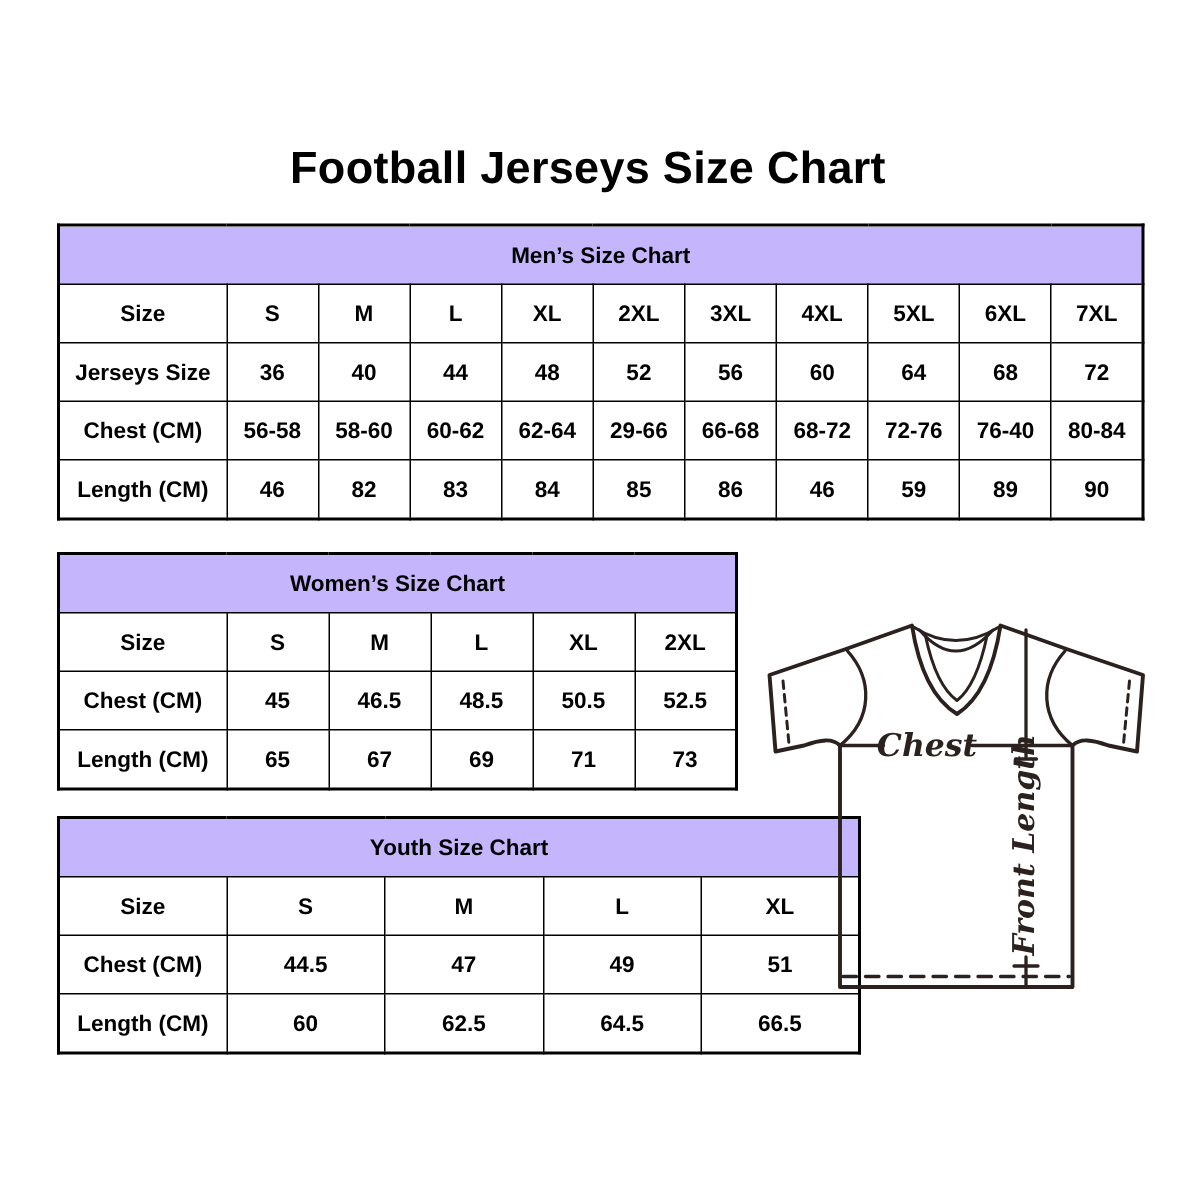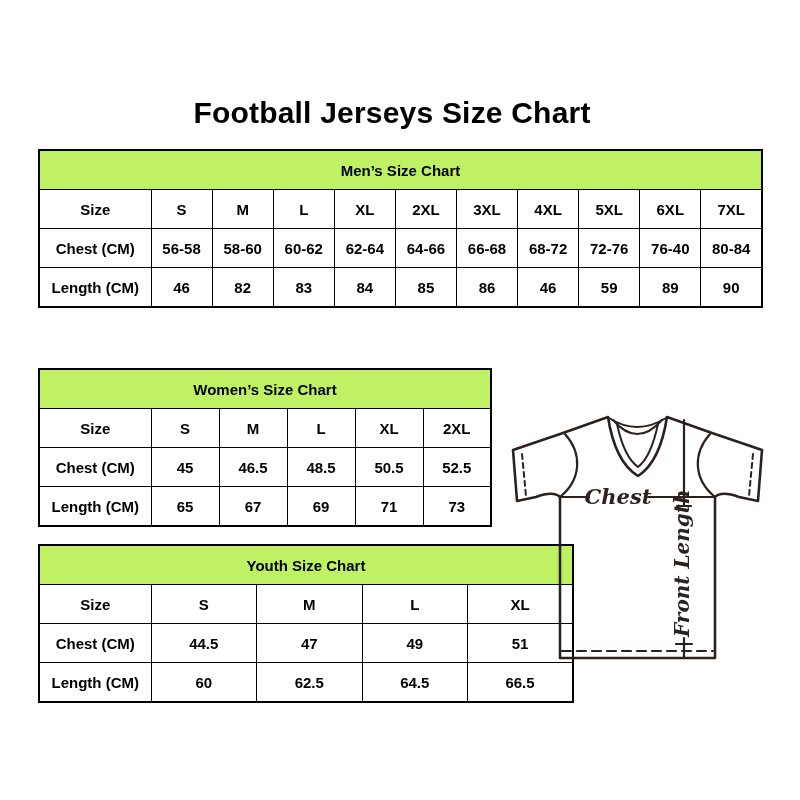--- a/index.html
+++ b/index.html
@@ -14,21 +14,21 @@
   }
   table.size-table{
     position:absolute;border-collapse:collapse;table-layout:fixed;
     border:2px solid #000;background:#fff;
   }
   table.size-table td{
     border:1px solid #000;text-align:center;vertical-align:middle;
     font-weight:bold;font-size:15px;height:38px;padding:0 2px;overflow:hidden;
     white-space:nowrap;
   }
-  td.table-title{background:#bef264;font-size:17px;}
+  td.table-title{background:#c4b5fd;font-size:17px;}
   .mens{left:38px;top:149px;width:725px;}
   .womens{left:38px;top:368px;width:454px;padding-left:47px;}
   .youth{left:38px;top:544px;width:536px;}
   .jersey{position:absolute;left:505px;top:405px;width:270px;height:260px;}
   .jersey .ln{fill:none;stroke:#2b2220;stroke-linejoin:round;stroke-linecap:round;}
   .jersey text{
     font-family:"DejaVu Serif","Liberation Serif",serif;
     font-style:italic;font-weight:bold;fill:#2b2220;
   }
 </style>
@@ -64,26 +64,39 @@
           <td>L</td>
           <td>XL</td>
           <td>2XL</td>
           <td>3XL</td>
           <td>4XL</td>
           <td>5XL</td>
           <td>6XL</td>
           <td>7XL</td>
         </tr>
         <tr>
+          <td>Jerseys Size</td>
+          <td>36</td>
+          <td>40</td>
+          <td>44</td>
+          <td>48</td>
+          <td>52</td>
+          <td>56</td>
+          <td>60</td>
+          <td>64</td>
+          <td>68</td>
+          <td>72</td>
+        </tr>
+        <tr>
           <td>Chest (CM)</td>
           <td>56-58</td>
           <td>58-60</td>
           <td>60-62</td>
           <td>62-64</td>
-          <td>64-66</td>
+          <td>29-66</td>
           <td>66-68</td>
           <td>68-72</td>
           <td>72-76</td>
           <td>76-40</td>
           <td>80-84</td>
         </tr>
         <tr>
           <td>Length (CM)</td>
           <td>46</td>
           <td>82</td>

